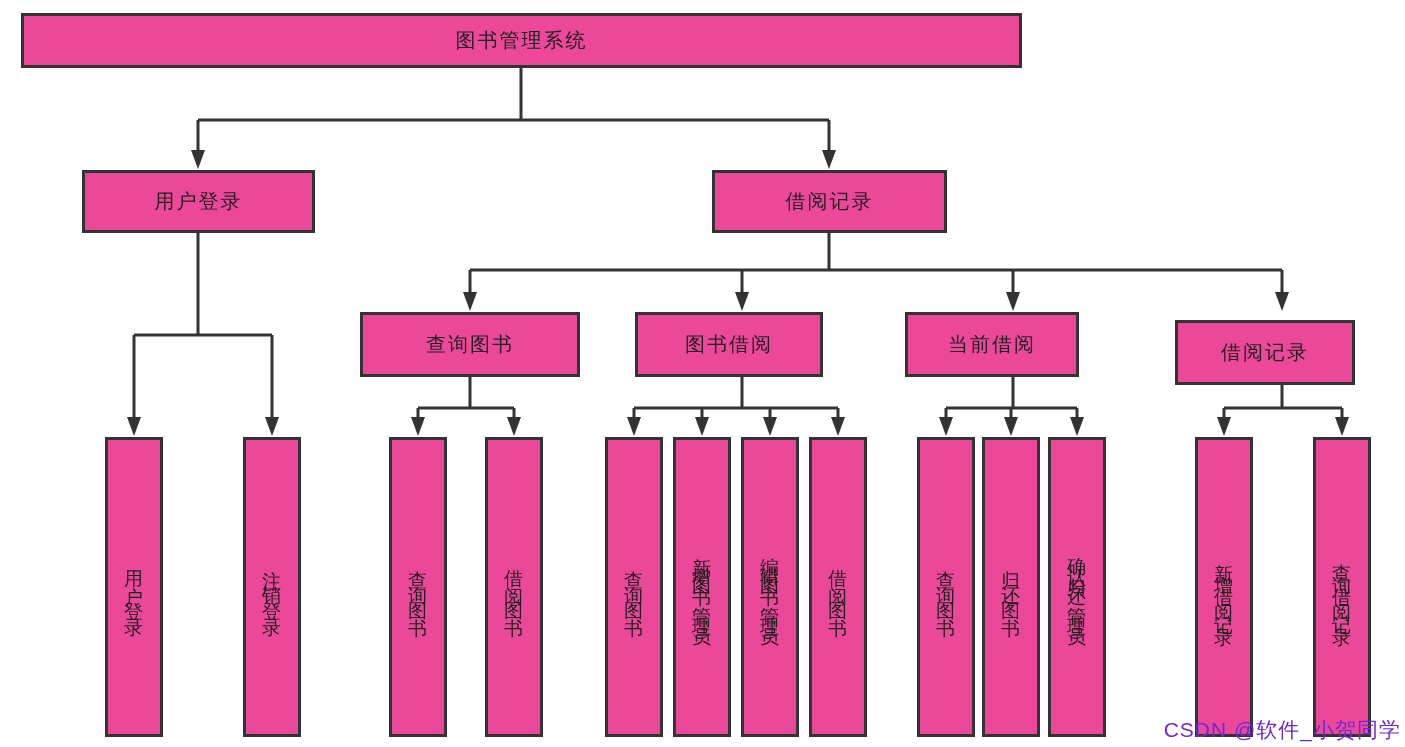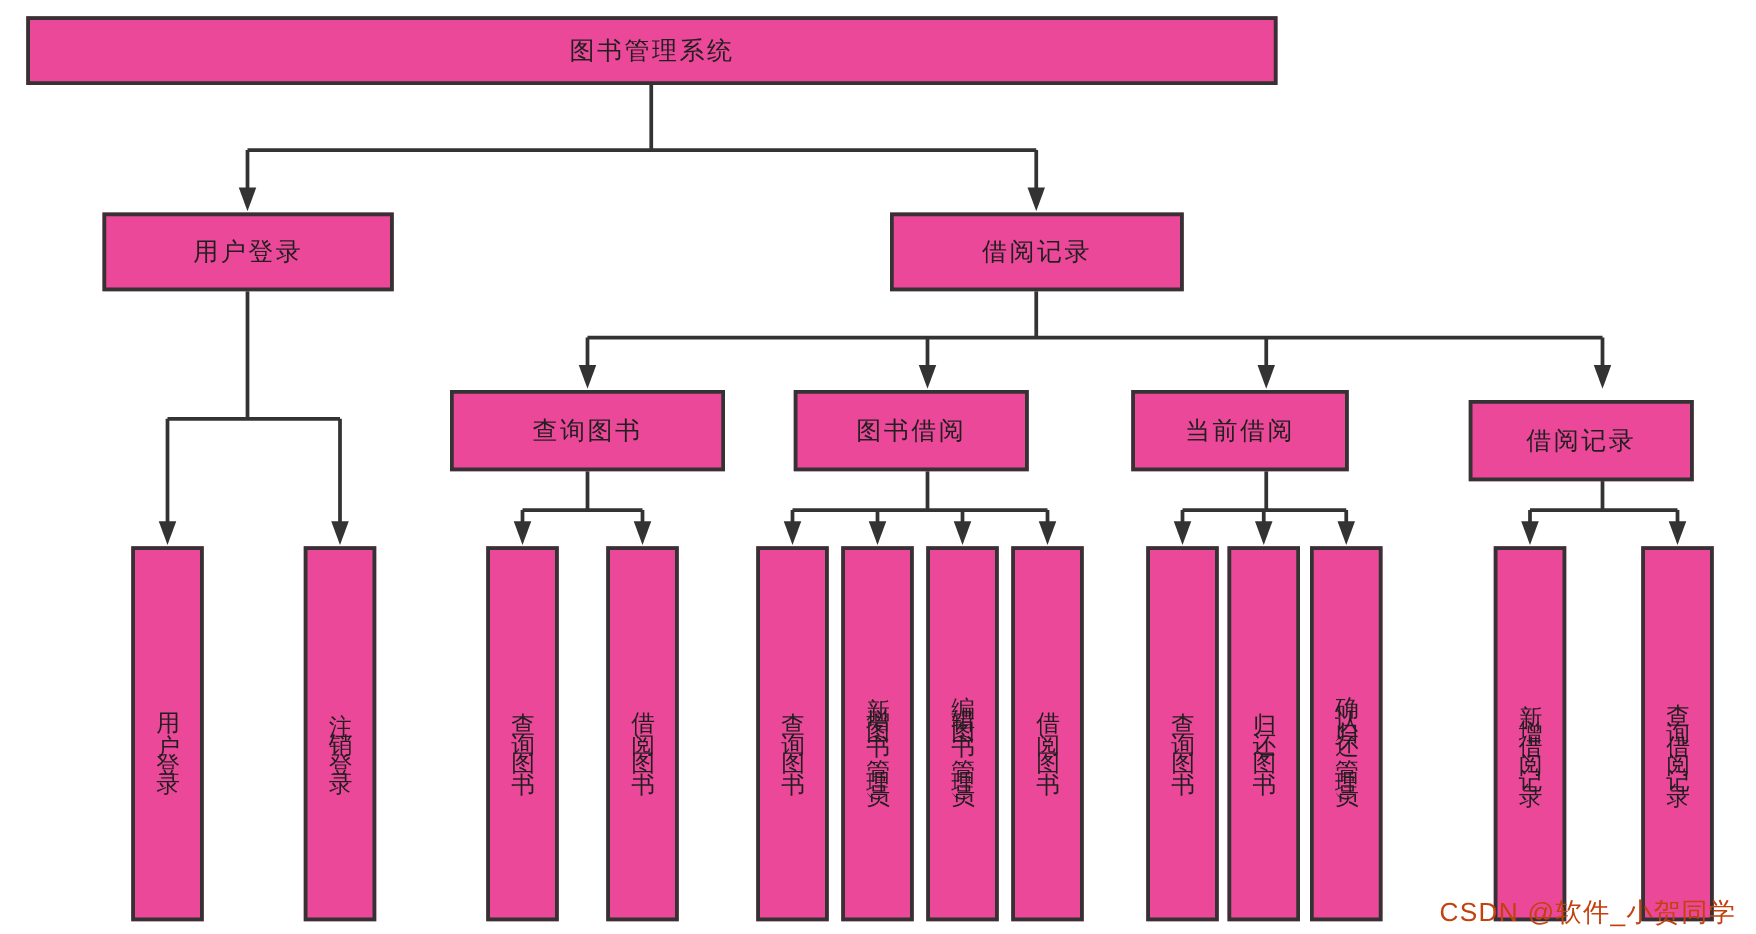--- a/index.html
+++ b/index.html
@@ -16,22 +16,22 @@
   .node span{
     font-size:20px;letter-spacing:2px;color:#1f1f1f;white-space:nowrap;
   }
   .leaf span{
     writing-mode:vertical-rl;text-orientation:mixed;
     font-size:19px;letter-spacing:16px;line-height:1;white-space:nowrap;
   }
   .leaf span.tight{letter-spacing:10px;}
   .leaf span.mid{letter-spacing:13px;}
   .watermark{
-    position:absolute;right:16px;top:716px;z-index:5;
-    font-size:21px;letter-spacing:1px;color:#c2410c;white-space:nowrap;
+    position:absolute;right:4px;top:716px;z-index:5;
+    font-size:21px;letter-spacing:1px;color:#6d28d9;white-space:nowrap;
   }
 </style>
 </head>
 <body>
 
 <div class="stage">
 
   <svg class="wires" width="1405" height="747">
       <line x1="521" y1="68" x2="521" y2="120" stroke="#333333" stroke-width="3"></line>
       <line x1="198" y1="120" x2="829" y2="120" stroke="#333333" stroke-width="3"></line>

